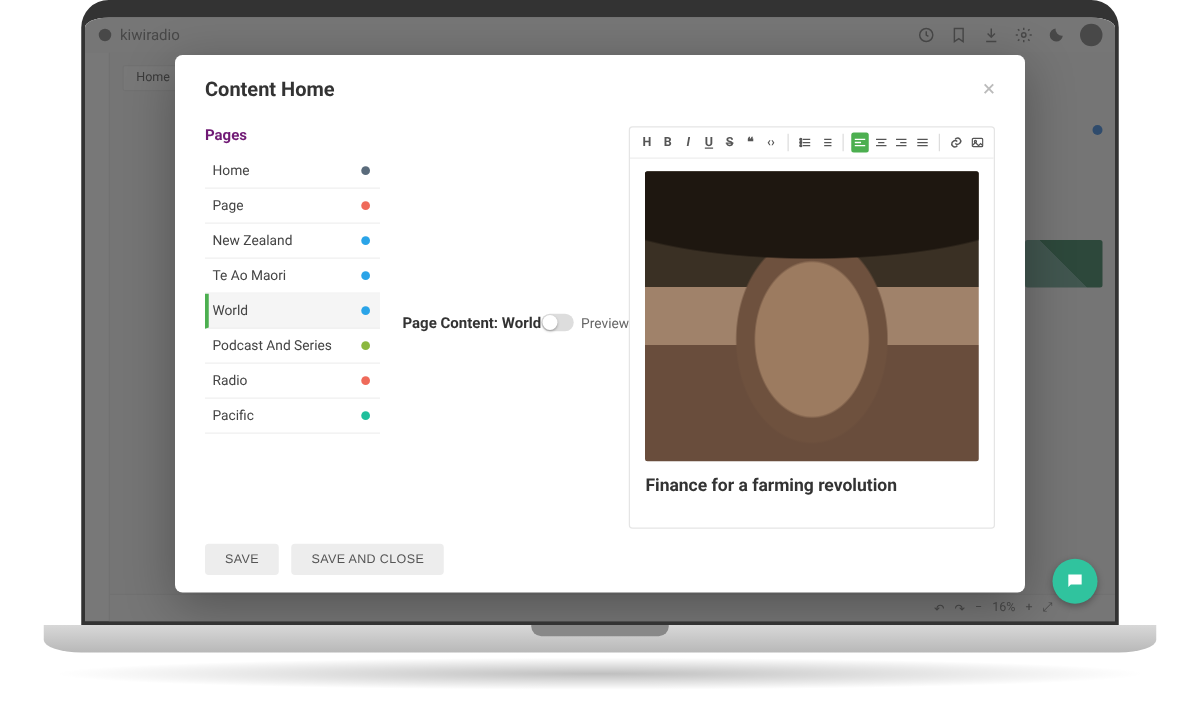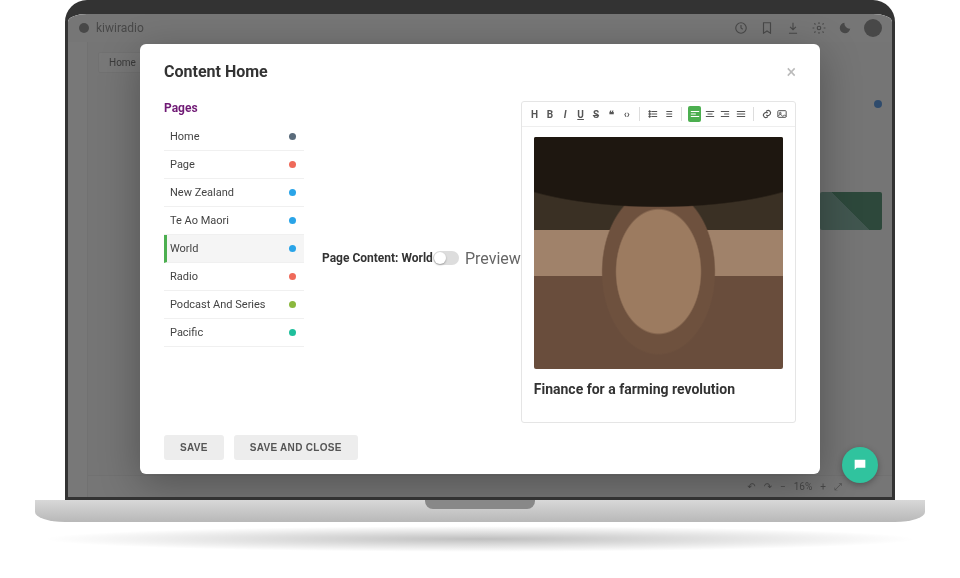--- a/index.html
+++ b/index.html
@@ -211,21 +211,21 @@
     }
     .content-title {
       font-size: 12px;
       font-weight: 700;
       color: #333;
     }
     .preview-ctrl {
       display: flex;
       align-items: center;
       gap: 6px;
-      font-size: 16px;
+      font-size: 11px;
       color: #666;
     }
     .toggle {
       width: 26px;
       height: 14px;
       background: #ddd;
       border-radius: 8px;
       position: relative;
     }
     .toggle::after {
@@ -317,21 +317,21 @@
       display: flex;
       gap: 10px;
       margin-top: 12px;
     }
     .btn {
       background: #ededed;
       border: none;
       border-radius: 3px;
       padding: 7px 16px;
       font-size: 10px;
-      font-weight: 700;
+      font-weight: 400;
       color: #555;
       cursor: pointer;
       letter-spacing: 0.3px;
     }
 
     
     .fab {
       position: absolute;
       bottom: 14px;
       right: 14px;
@@ -442,26 +442,26 @@
               </div>
               <div class="page-item">
                 <span>Te Ao Maori</span>
                 <span class="page-dot" style="background: rgb(42, 164, 232);"></span>
               </div>
               <div class="page-item active">
                 <span>World</span>
                 <span class="page-dot" style="background: rgb(42, 164, 232);"></span>
               </div>
               <div class="page-item">
+                <span>Podcast And Series</span>
+                <span class="page-dot" style="background: rgb(139, 184, 62);"></span>
+              </div>
+              <div class="page-item">
                 <span>Radio</span>
                 <span class="page-dot" style="background: rgb(239, 106, 90);"></span>
-              </div>
-              <div class="page-item">
-                <span>Podcast And Series</span>
-                <span class="page-dot" style="background: rgb(139, 184, 62);"></span>
               </div>
               <div class="page-item">
                 <span>Pacific</span>
                 <span class="page-dot" style="background: rgb(31, 191, 156);"></span>
               </div>
             </div>
         </div>
 
         <div class="content-panel">
           <div class="content-header">

